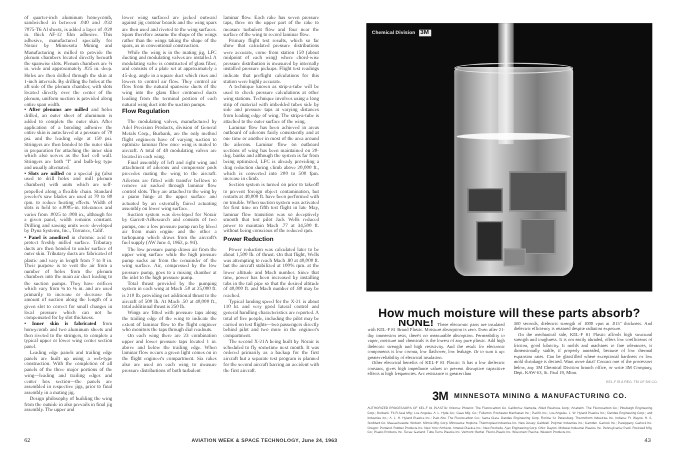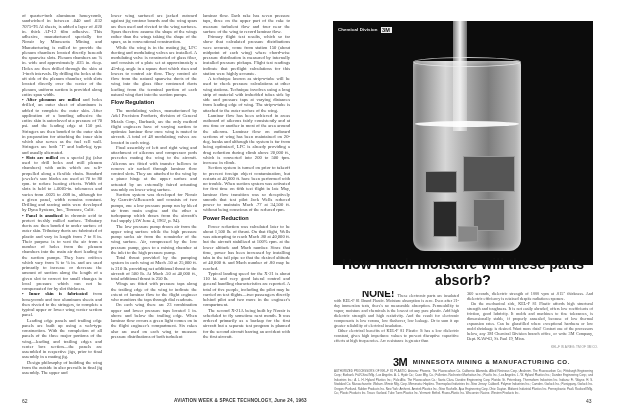--- a/index.html
+++ b/index.html
@@ -31,22 +31,22 @@
            border-radius:4px 4px 12px 12px;
            background:linear-gradient(90deg, rgba(210,210,210,0.55), rgba(250,250,250,0.85) 30%, rgba(200,200,200,0.6) 70%, rgba(235,235,235,0.8));
            box-shadow: inset 0 0 6px rgba(255,255,255,0.7); }
   .glass-top { position:absolute; left:80px; top:36px; width:108px; height:10px;
                border-radius:50%; border:1px solid rgba(240,240,240,0.85); box-sizing:border-box; }
   .water-line { position:absolute; left:82px; top:100px; width:104px; height:6px;
                 background:rgba(255,255,255,0.9); border-radius:50%; }
   .stream { position:absolute; left:120px; top:0; width:14px; height:110px;
             background:linear-gradient(90deg, rgba(190,190,190,0.6), rgba(255,255,255,0.95), rgba(170,170,170,0.6)); }
   .component { position:absolute; background:#3d3d3d; border:1px solid #999; }
-  .headline { position:absolute; left:333px; top:256px; width:260px; text-align:center;
-              font-family:"Liberation Sans", sans-serif; font-weight:bold; font-size:14px;
+  .headline { position:absolute; left:333px; top:279px; width:260px; text-align:center;
+              font-family:"Liberation Sans", sans-serif; font-weight:bold; font-size:11px;
               color:#111; letter-spacing:0.1px; }
   .ad-col { position:absolute; top:291px; font-size:4.2px; line-height:5px; text-align:justify;
             color:#444; overflow:hidden; height:56px; }
   .ad-col p { margin:0; text-indent:4px; }
   .ad-col p.noindent { text-indent:0; }
   .lead { font-family:"Liberation Sans", sans-serif; font-size:10px; font-weight:bold; color:#111;margin-left:28px; }
   #adcol1 { left:334px; width:125px; }
   #adcol2 { left:467px; width:126px; }
   .ad-sig { position:absolute; left:551px; top:345px; font-size:3.2px; color:#888;
             font-family:"Liberation Sans", sans-serif; }

